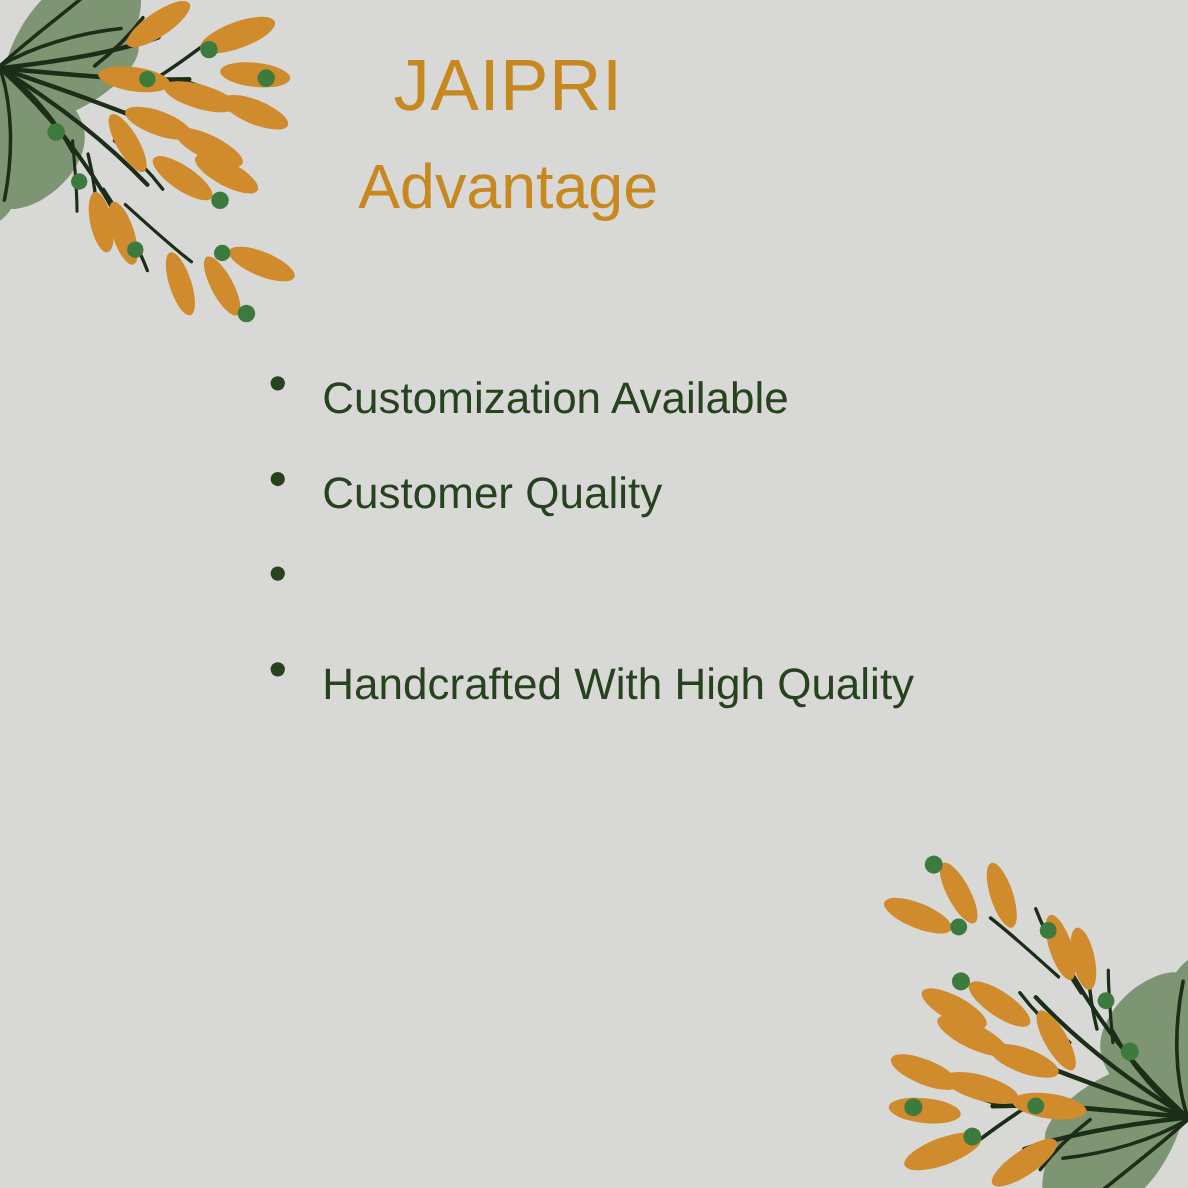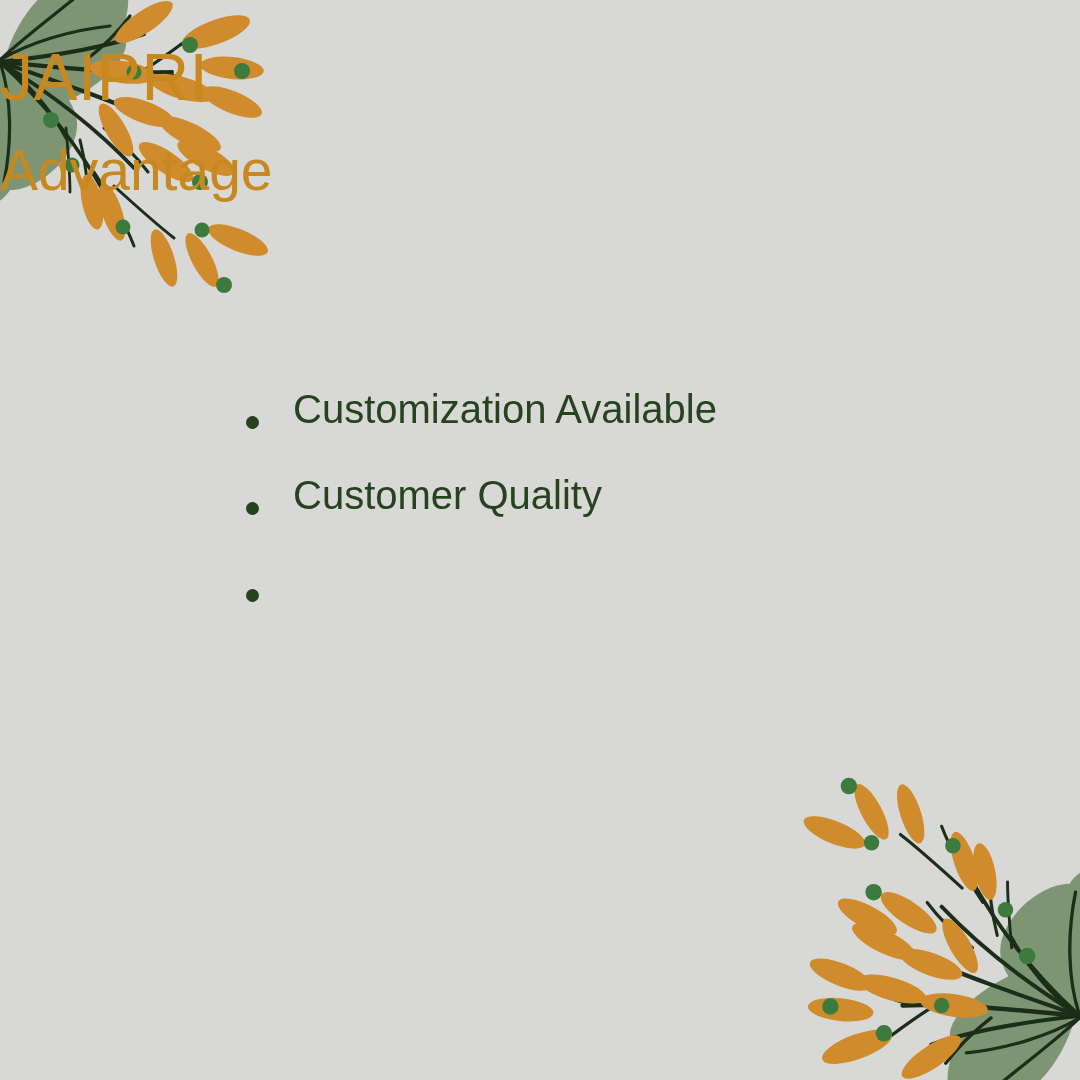--- a/index.html
+++ b/index.html
@@ -30,24 +30,24 @@
     height: 330px;
   }
   #decor-bottom-right {
     right: -6px;
     bottom: -10px;
     width: 330px;
     height: 340px;
   }
   #title-block {
     position: absolute;
-    left: 0;
+    left: 10px;
     top: 44px;
     width: 904px;
-    text-align: left;
+    text-align: center;
   }
   .title-line-1 {
     color: #c6881f;
     font-size: 66px;
     line-height: 1.0;
     letter-spacing: 0.5px;
     font-weight: 400;
     margin: 0;
     padding: 0;
   }
@@ -65,21 +65,21 @@
     position: absolute;
     left: 246px;
     top: 342px;
     margin: 0;
     padding: 0;
     list-style: none;
     width: 760px;
   }
   .advantage-item {
     display: flex;
-    align-items: flex-end;
+    align-items: flex-start;
     height: 86.5px;
   }
   .bullet-dot {
     width: 13px;
     height: 13px;
     border-radius: 50%;
     background: #26421e;
     flex: 0 0 13px;
     margin-right: 34px;
   }
@@ -168,20 +168,24 @@
       <span class="bullet-dot"></span>
       <span class="advantage-label">Customization Available</span>
     </li>
     <li class="advantage-item">
       <span class="bullet-dot"></span>
       <span class="advantage-label">Customer Quality</span>
     </li>
     <li class="advantage-item">
       <span class="bullet-dot"></span>
     </li>
+    <li class="advantage-item">
+      <span class="bullet-dot"></span>
+      <span class="advantage-label">Handcrafted With High Quality</span>
+    </li>
   </ul>
 
   <svg class="decor" id="decor-bottom-right" viewBox="0 0 320 330">
     <g transform="translate(320,330) rotate(180)">
 
       <path d="M10 72 C 30 -2, 90 -30, 120 -16 C 150 -2, 128 58, 96 92 C 66 124, 24 106, 10 72 Z" fill="#7e9574"></path>
       <path d="M8 70 C 45 40, 110 26, 128 44 C 146 62, 100 104, 60 116 C 26 126, -2 100, 8 70 Z" fill="#7e9574"></path>
       <path d="M6 72 C 40 74, 74 96, 82 126 C 90 156, 54 196, 20 200 C -6 203, -16 142, 6 72 Z" fill="#7e9574"></path>
       <path d="M4 74 C 26 96, 34 140, 26 176 C 18 212, -8 224, -18 208 L -18 74 Z" fill="#7e9574"></path>
 

